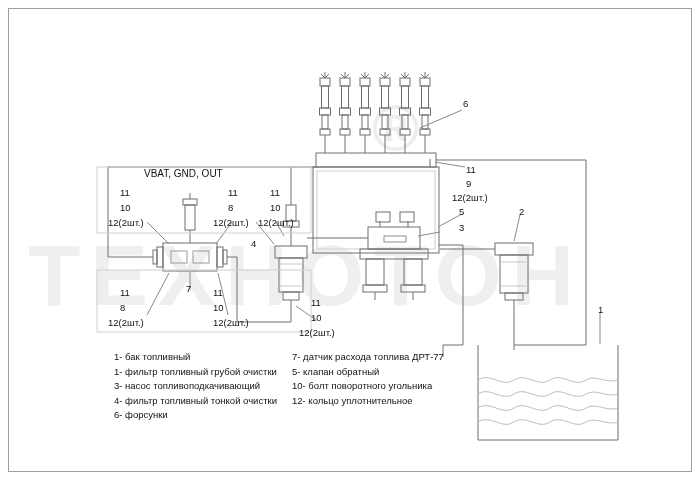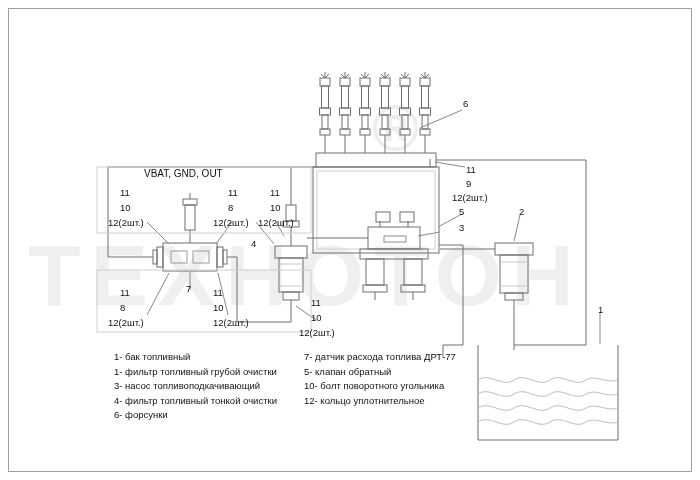--- a/index.html
+++ b/index.html
@@ -61,21 +61,21 @@
   }
   .lbl.bigger { font-size: 10px; }
   .legend {
     position: absolute;
     font-size: 9.5px;
     line-height: 14.5px;
     white-space: nowrap;
     color: #111;
   }
   #legend-left { left: 86px; top: 350px; margin-left: 28px; }
-  #legend-right { left: 292px; top: 350px; margin-left: 12px; }
+  #legend-right { left: 292px; top: 350px; }
   .legend div { height: 14.5px; }
 </style>
 </head>
 <body>
 
 <div id="page">
 
   <div class="wm" id="wm-text">ТЕХНОТОН</div>
   <div class="wm" id="wm-r">®</div>
 

